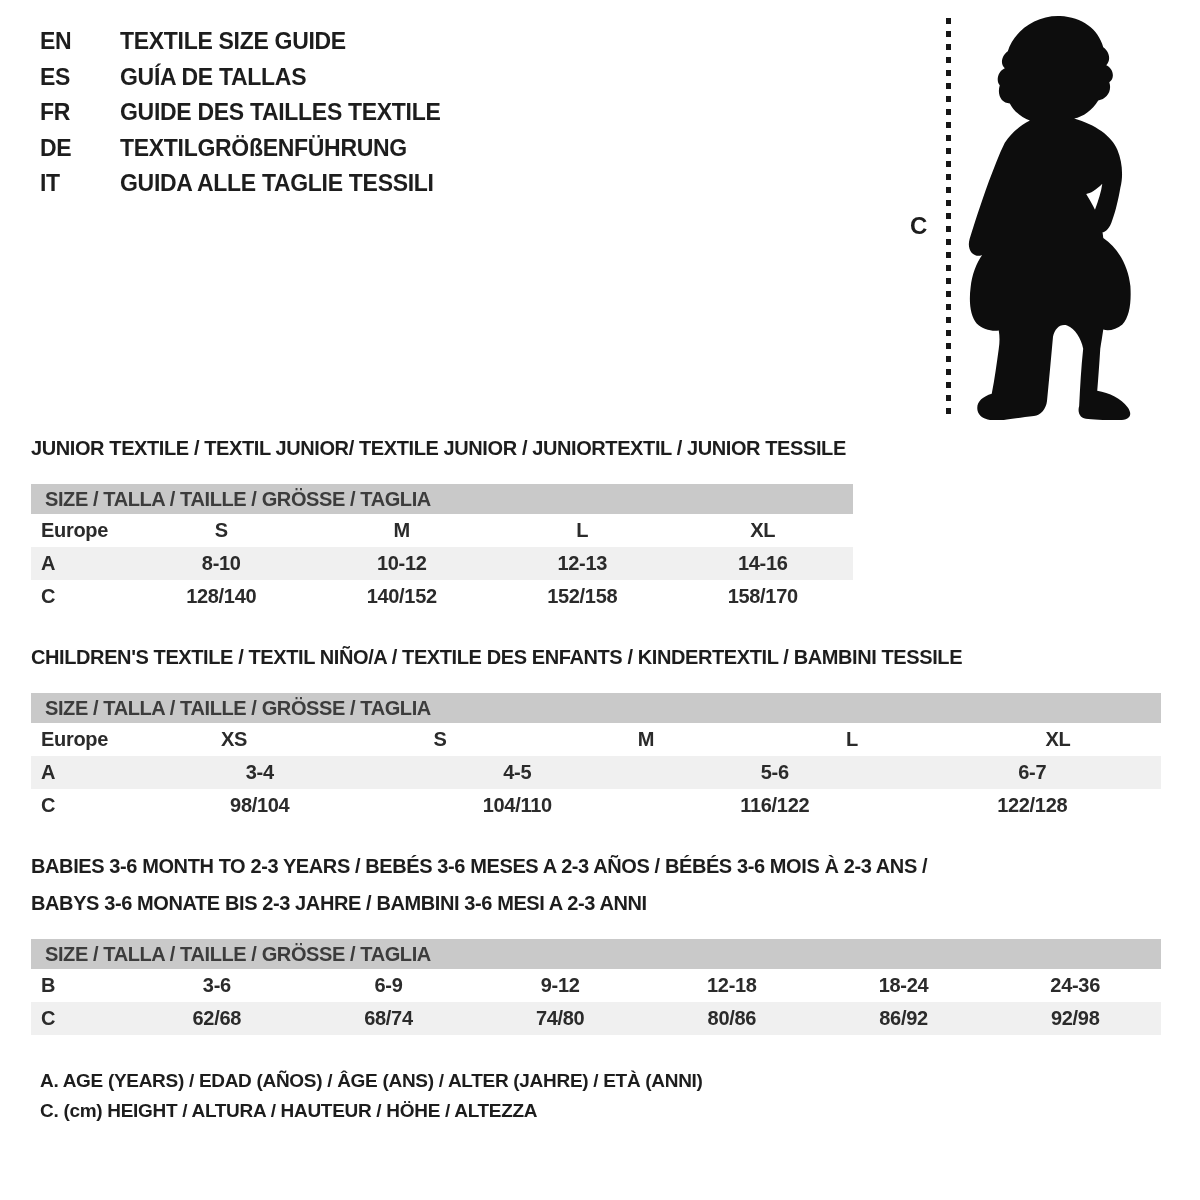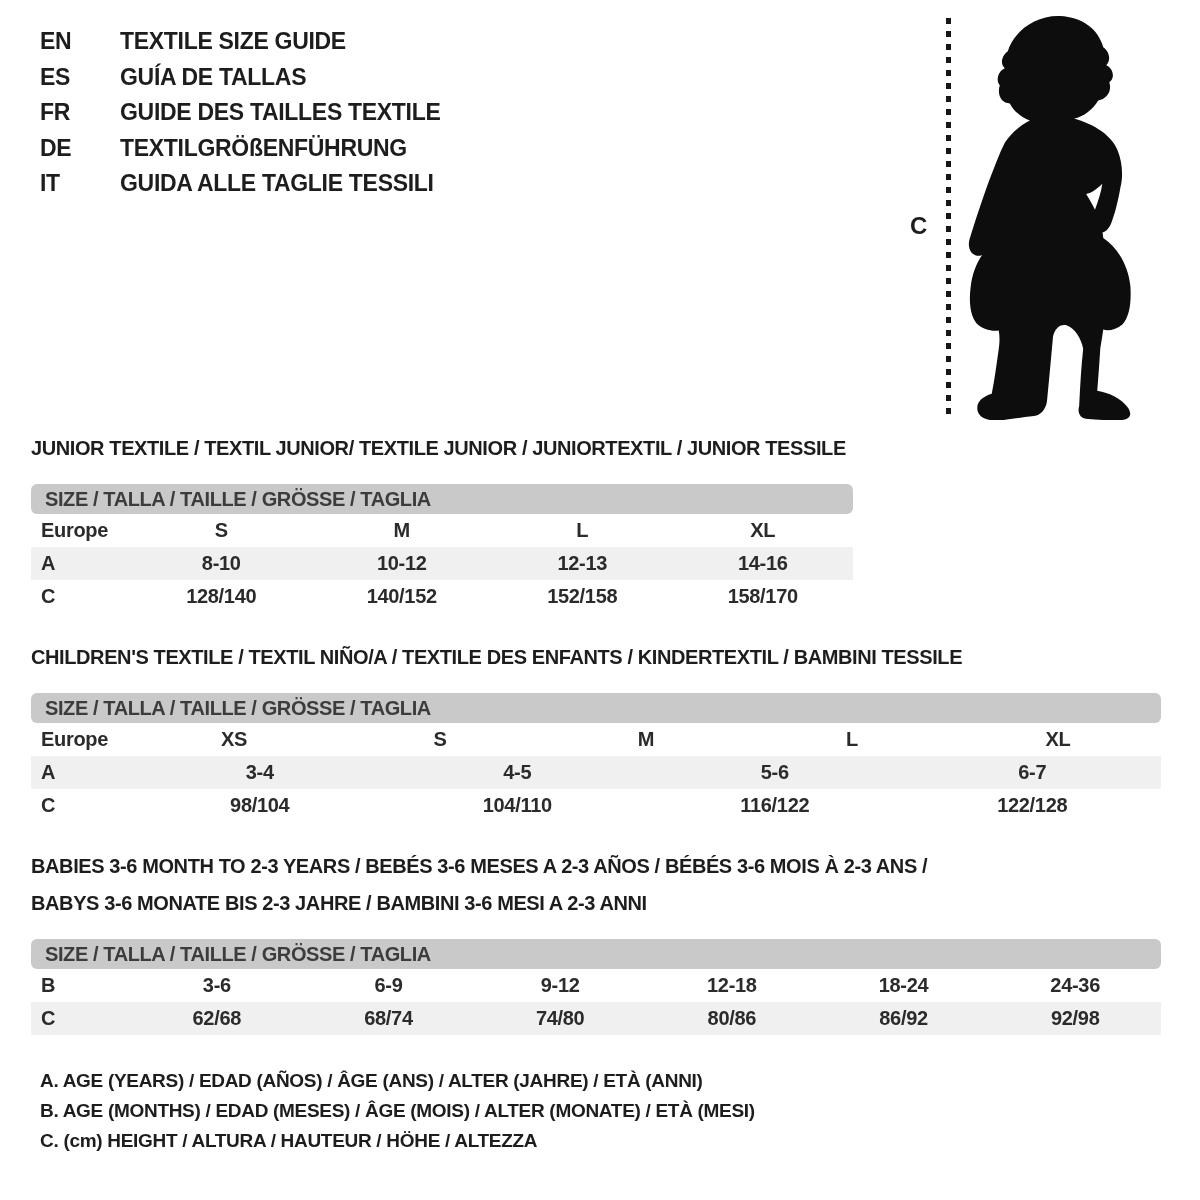--- a/index.html
+++ b/index.html
@@ -28,21 +28,21 @@
   .baby-svg{position:absolute;left:958px;top:14px;width:178px;height:406px;}
   .baby-svg path{fill:var(--silhouette);}
 
   
   #sections{position:absolute;left:31px;top:430px;width:1130px;}
   .size-section{margin:0 0 26px 0;}
   .section-title{font-size:20px;font-weight:700;letter-spacing:-0.4px;line-height:37px;margin:0 0 17px 0;white-space:nowrap;}
   .size-table{width:1130px;}
   .size-section:nth-child(1) .size-table{width:822px;}
   .size-bar{height:30px;line-height:30px;background:var(--bar-bg);color:var(--bar-text);
-    font-size:20px;font-weight:700;letter-spacing:-0.4px;padding-left:14px;box-sizing:border-box;border-radius:6px;}
+    font-size:20px;font-weight:700;letter-spacing:-0.4px;padding-left:14px;box-sizing:border-box;}
   .trow{display:flex;height:33px;line-height:33px;font-size:20px;font-weight:700;letter-spacing:-0.3px;color:#2b2b2b;}
   .trow.shaded{background:var(--shaded);}
   .tlabel{width:100px;padding-left:10px;box-sizing:border-box;}
   .tcell{flex:1;text-align:center;}
 
   
   .legend{position:absolute;left:40px;top:1066px;}
   .legend-line{height:30px;line-height:30px;font-size:19px;font-weight:700;letter-spacing:-0.3px;white-space:nowrap;}
 </style>
 </head>
@@ -210,17 +210,16 @@
             <div class="tcell">80/86</div>
             <div class="tcell">86/92</div>
             <div class="tcell">92/98</div>
           </div>
         </div>
   </section>
     </div>
 
   <div class="legend">
     <div class="legend-line">A. AGE (YEARS) / EDAD (AÑOS) / ÂGE (ANS) / ALTER (JAHRE) / ETÀ (ANNI)</div>
-    <div class="legend-line">B. AGE (MONTHS) / EDAD (MESES) / ÂGE (MOIS) / ALTER (MONATE) / ETÀ (MESI)</div>
     <div class="legend-line">C. (cm) HEIGHT / ALTURA / HAUTEUR / HÖHE / ALTEZZA</div>
   </div>
 
 </div>
 
 </body></html>

